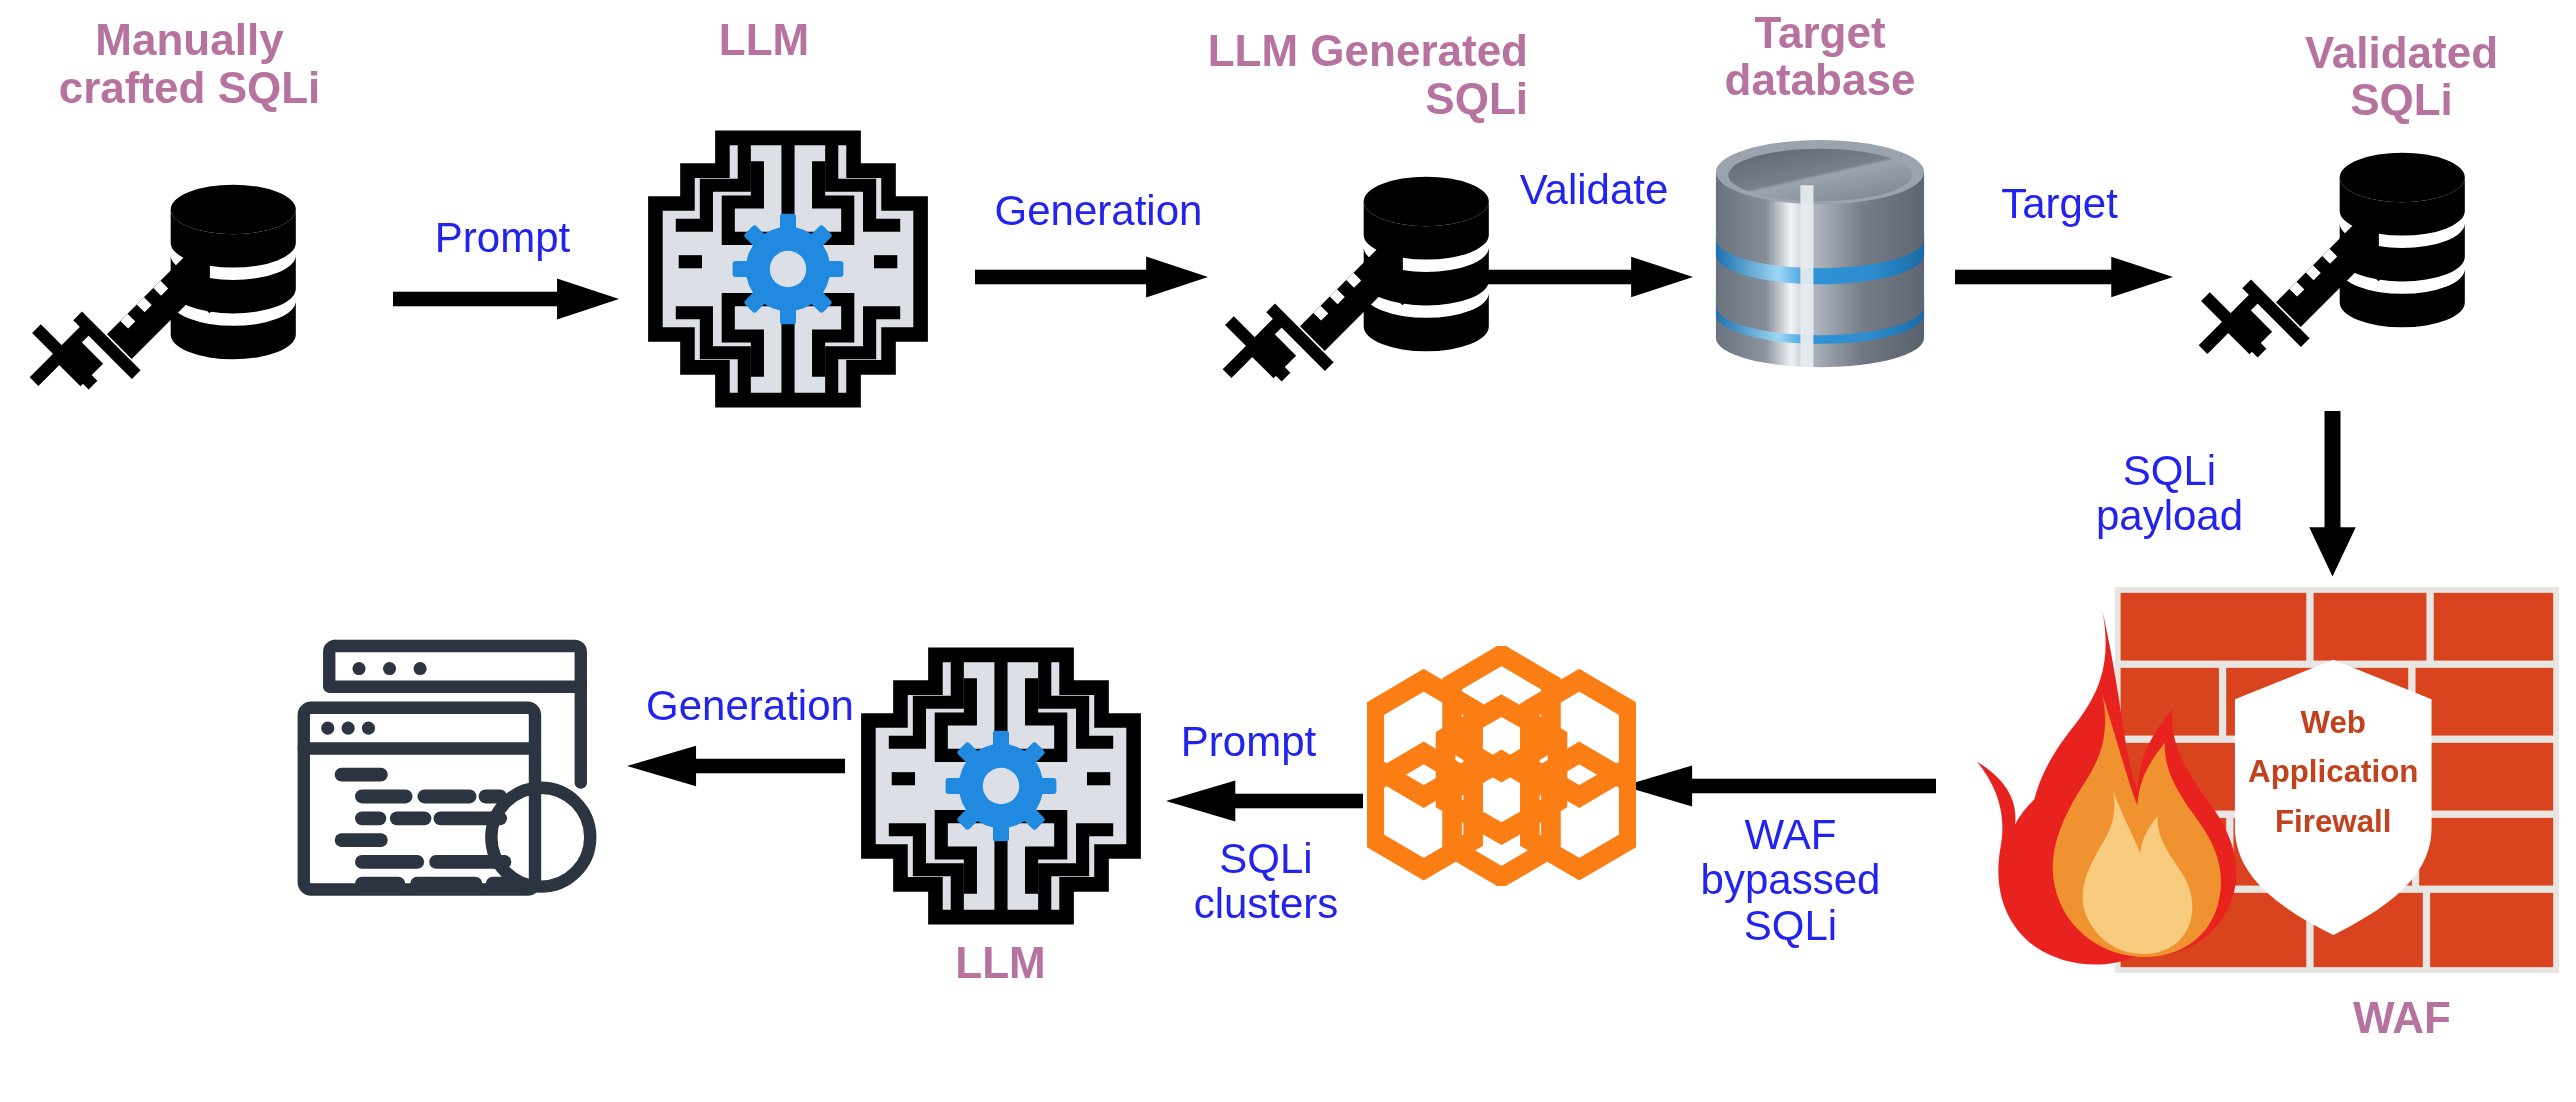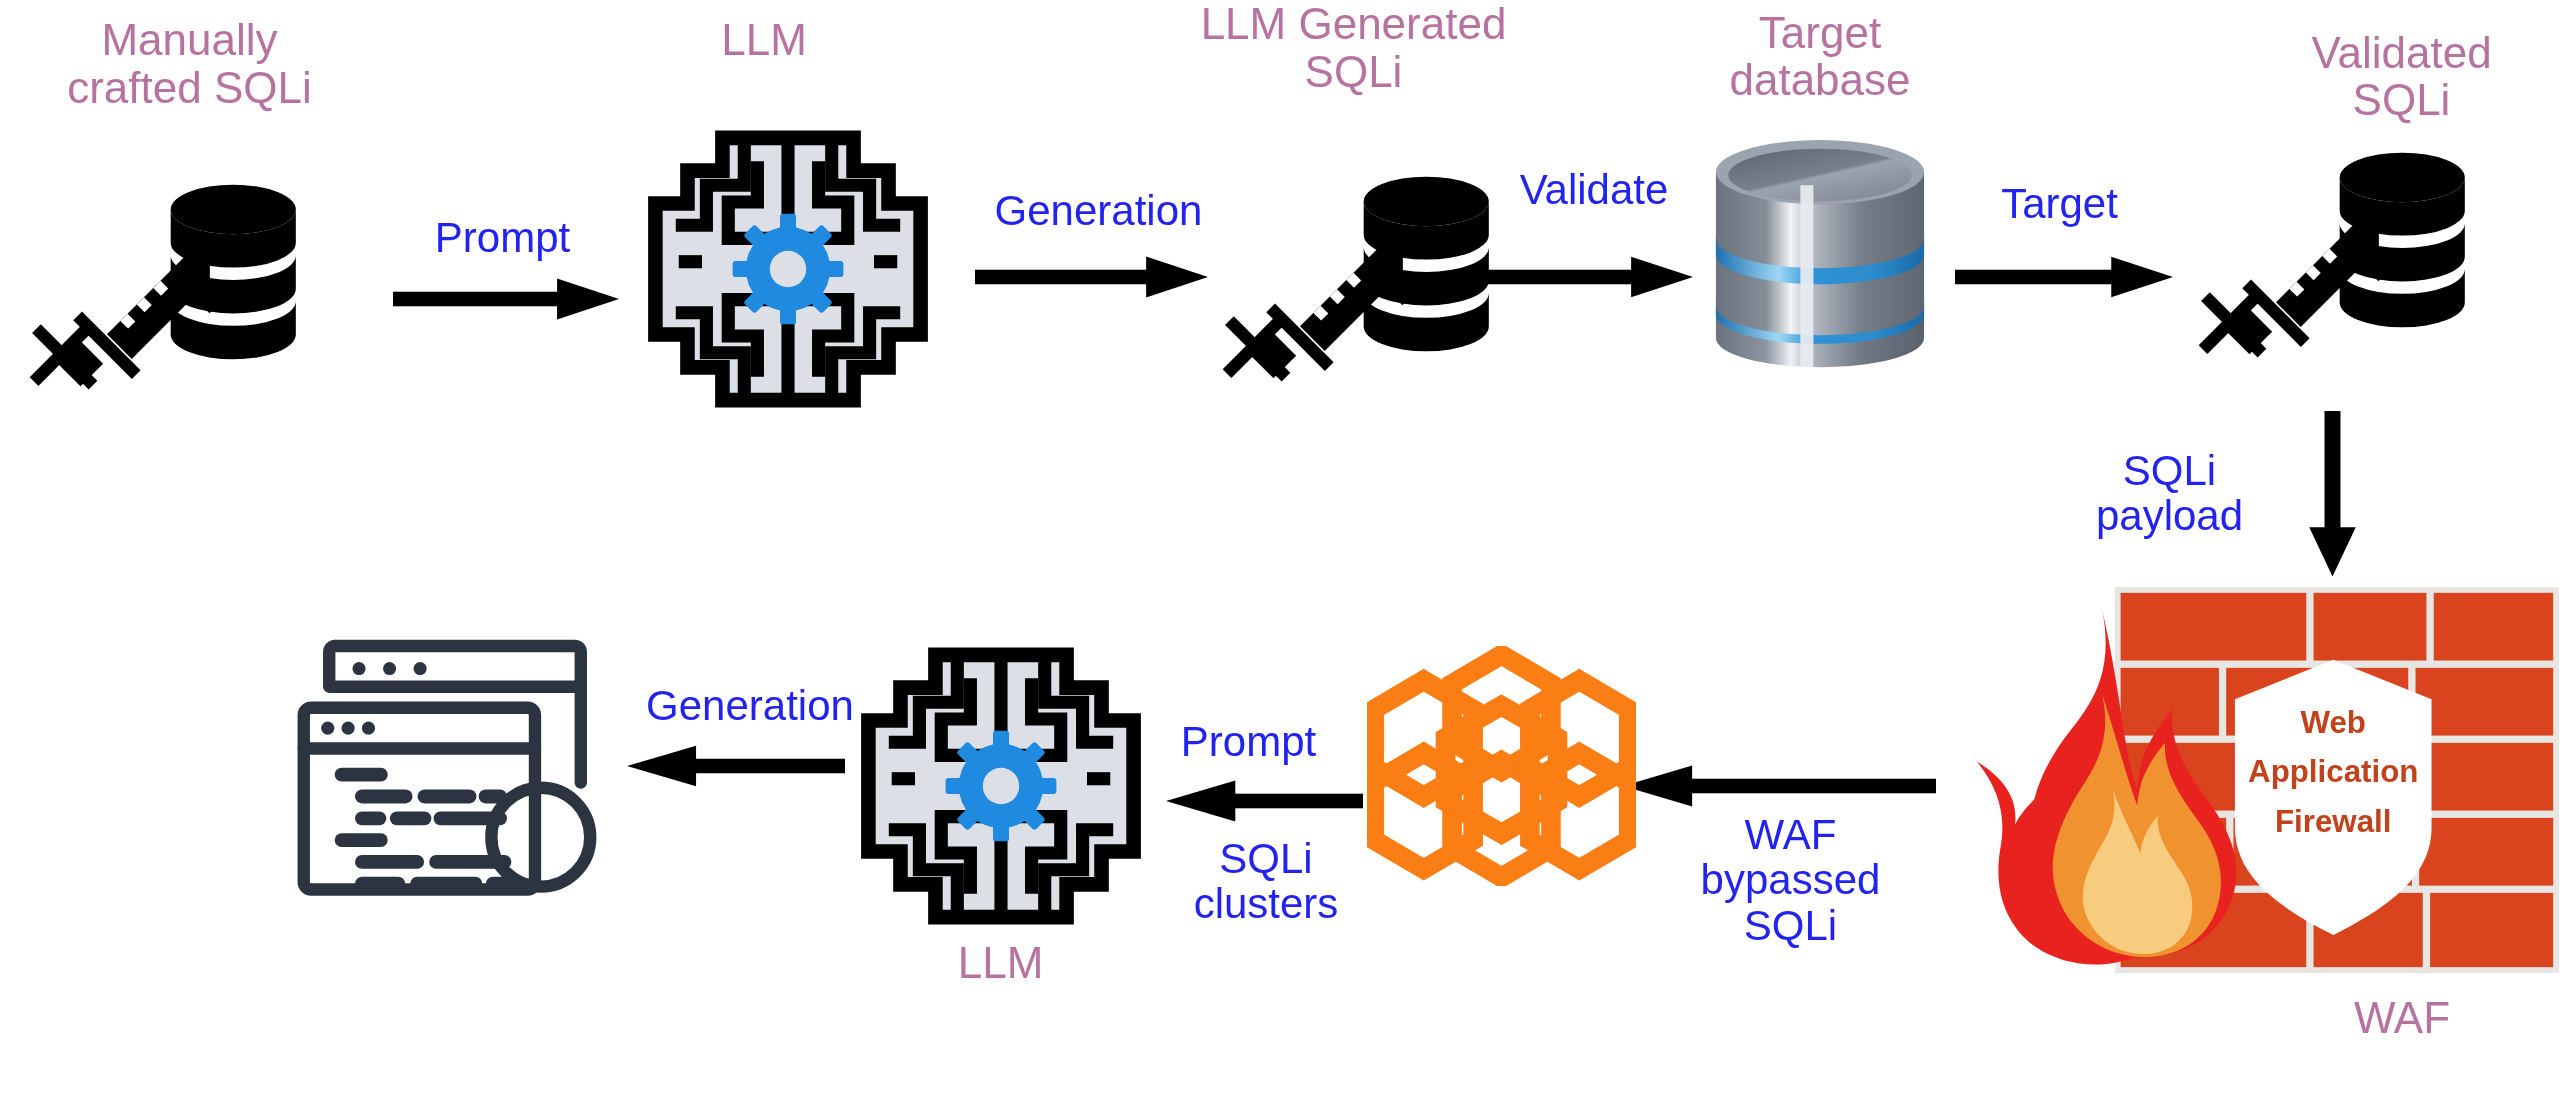--- a/index.html
+++ b/index.html
@@ -1,21 +1,21 @@
 <!DOCTYPE html>
 <html style="font-size:11.6px"><head>
 <meta charset="utf-8">
 <style>
   html,body{margin:0;padding:0;background:#fff;}
   body{width:2576px;height:1103px;position:relative;overflow:hidden;
        font-family:"Liberation Sans","DejaVu Sans",sans-serif;}
   #stage{position:absolute;left:0;top:0;width:2576px;height:1103px;background:#ffffff;}
 
   .lbl{position:absolute;text-align:center;line-height:1.08;white-space:pre-line;}
-  .lbl-purple{color:#b7739f;font-size:44px;}
+  .lbl-purple{color:#b7739f;font-size:44px;font-weight:bold;}
   .lbl-blue{color:#2323f0;font-size:42px;}
 
   
   .arrow{position:absolute;}
   .arrow svg{display:block;overflow:visible;}
 
   
   .sqli{position:absolute;}
   .sqli svg{display:block;}
 
@@ -132,21 +132,21 @@
   </div>
 
   <div class="lbl lbl-blue" style="left:975px;top:188px;width:247px;">Generation</div>
   <div class="arrow" style="left:975px;top:255px;">
     <svg width="233" height="44" viewBox="0 0 320 60">
       <rect x="0" y="20" width="245" height="20" fill="#000"></rect>
       <polygon points="235,2 320,30 235,58" fill="#000"></polygon>
     </svg>
   </div>
 
-  <div class="lbl lbl-purple" style="left:1179px;top:0;width:349px;">LLM Generated
+  <div class="lbl lbl-purple" style="left:1179px;top:27px;width:349px;text-align:right;">LLM Generated
 SQLi</div>
 
   <div class="sqli" style="left:1208px;top:159px;width:291px;height:226px;">
     <svg width="291" height="226" viewBox="0 0 400 310">
       <g fill="#000">
         <rect x="10" y="248" width="108" height="17" transform="rotate(-45 64 256)"></rect>
         <rect x="60" y="206" width="17" height="110" transform="rotate(-45 68 261)"></rect>
         <rect x="68" y="248" width="44" height="44" transform="rotate(-45 90 270)"></rect>
         <rect x="118" y="188" width="17" height="114" transform="rotate(-45 126 245)"></rect>
         <path transform="rotate(-45 200 190)" d="M120 166 h152 l24 24 v0 l-24 24 H120 z"></path>

